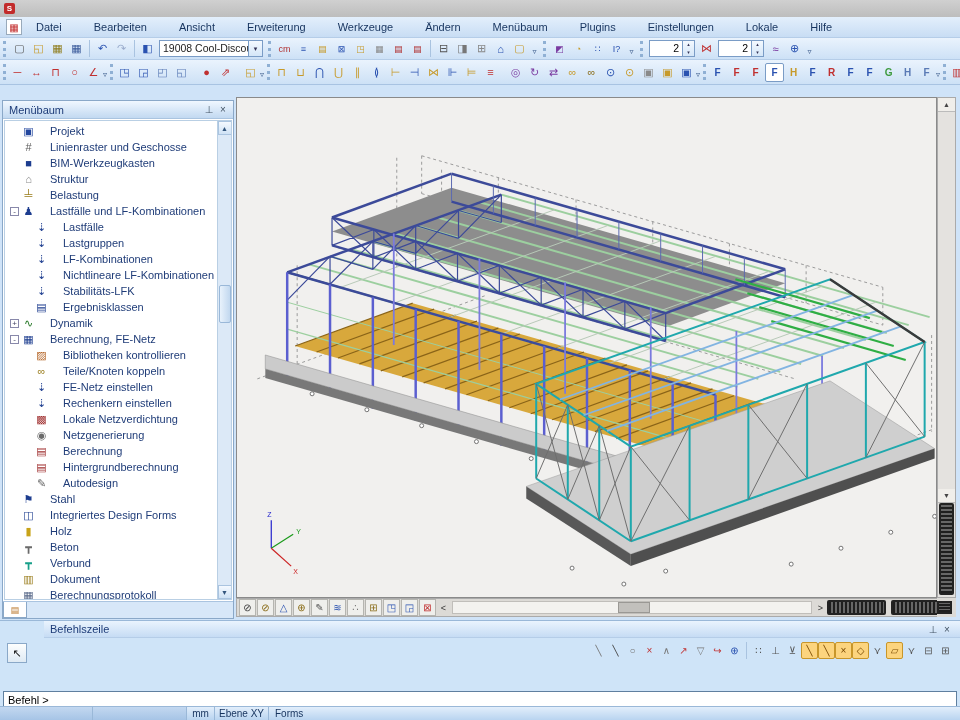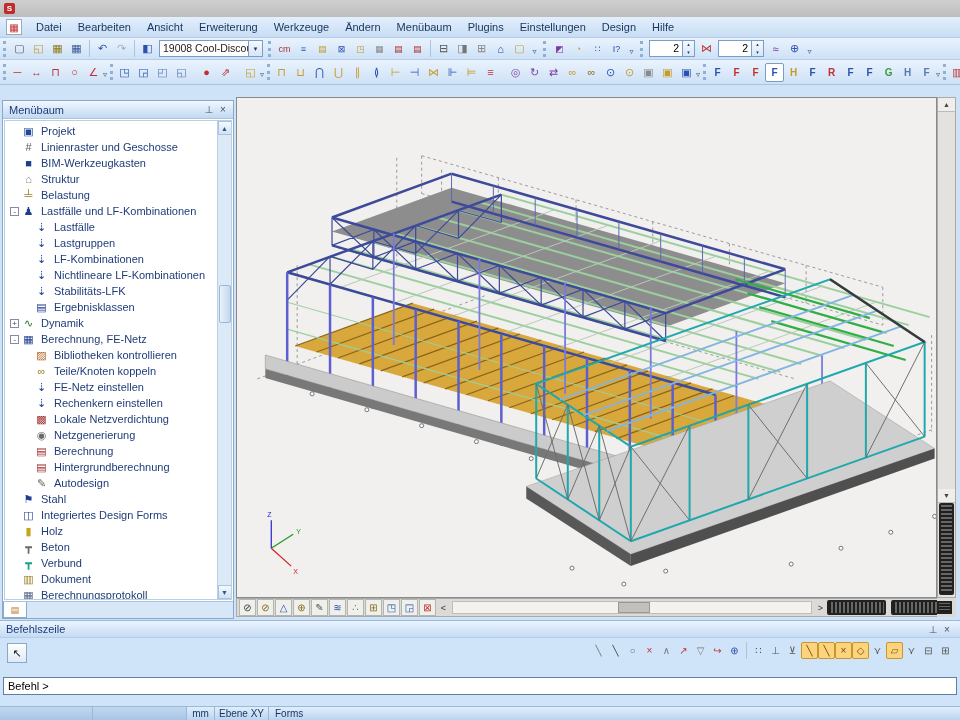--- a/index.html
+++ b/index.html
@@ -42,21 +42,21 @@
   #sidebar{position:absolute;left:2px;top:15px;width:232px;bottom:1px;background:#fff;border:1px solid #8aa8c8;display:flex;flex-direction:column;}
   #sidebar .phead{height:18px;background:linear-gradient(#f0f7ff,#c2d9f1);border-bottom:1px solid #aac4e0;display:flex;align-items:center;padding:0 3px 0 6px;color:#1e3c78;}
   #sidebar .phead .sp{flex:1;}
   .picon{width:14px;height:14px;display:inline-flex;align-items:center;justify-content:center;color:#456;font-size:10px;}
   #treewrap{flex:1;display:flex;overflow:hidden;border:1px solid #b9cfe4;margin:1px;}
   #tree{flex:1;overflow:hidden;background:#fff;padding-top:2px;}
   .tree-row{height:16px;display:flex;align-items:center;padding-left:5px;white-space:nowrap;cursor:default;}
   .exp{width:11px;height:9px;font-size:8px;line-height:7px;text-align:center;color:#446;flex:0 0 11px;}
   .exp.ebox{width:9px;height:9px;border:1px solid #88a;background:#fff;margin-right:2px;flex:0 0 9px;}
   .ticon{width:15px;text-align:center;font-size:11px;flex:0 0 15px;}
-  .tlabel{color:#1f3c78;margin-left:5px;}
+  .tlabel{color:#1f3c78;margin-left:14px;}
   #treescroll{width:14px;background:#dce9f7;border-left:1px solid #b9cfe4;display:flex;flex-direction:column;align-items:center;}
   .sbtn{width:14px;height:14px;font-size:7px;color:#33567e;display:flex;align-items:center;justify-content:center;background:linear-gradient(#f4f9ff,#cfe2f5);border:1px solid #aac4e0;}
   #treethumb{width:12px;height:38px;margin-top:150px;background:linear-gradient(90deg,#e8f2fc,#c2d8ef);border:1px solid #9ab8d8;border-radius:2px;}
   #sidebar .tabstrip{height:17px;background:#d7e7f8;border-top:1px solid #aac4e0;display:flex;align-items:flex-start;}
   #sidebar .tab{width:24px;height:16px;background:#fff;border:1px solid #8aa8c8;border-top:none;display:flex;align-items:center;justify-content:center;font-size:9px;color:#b8762a;}
 
   
   #viewportwrap{position:absolute;left:236px;top:12px;width:720px;height:520px;}
   #vpcanvas{position:absolute;left:0;top:0;width:701px;height:501px;background:#f1f0ee;border:1px solid #8a8a8a;}
   #vscroll{position:absolute;left:701px;top:0;width:19px;height:501px;background:#e4e2df;border:1px solid #aaa;display:flex;flex-direction:column;align-items:center;}
@@ -66,56 +66,56 @@
   #vpbottom{position:absolute;left:0;top:501px;width:720px;height:19px;background:#dcdad6;border:1px solid #aaa;display:flex;align-items:center;}
   #vpbottom .tbi{width:17px;height:17px;background:#efefec;border:1px solid #b5b5b0;border-radius:0;margin-right:1px;font-size:10px;}
   #vpbottom .arr{width:13px;height:17px;display:inline-flex;align-items:center;justify-content:center;color:#333;font-size:9px;}
   #vpbottom .rail{width:150px;height:13px;background:#f3f2ef;border:1px solid #c0beba;margin:0 2px;position:relative;}
   #vpbottom .thumb{position:absolute;left:165px;top:0;width:32px;height:11px;background:#c2c0bc;border:1px solid #9a9894;}
   .wheelH{width:59px;height:15px;background:repeating-linear-gradient(90deg,#1e1e1e 0 2px,#666 2px 4px);border:2px solid #222;border-radius:2px;margin-right:5px;}
   #corner{position:absolute;left:701px;top:501px;width:19px;height:19px;background:#dcdad6;display:flex;align-items:center;}
   #corner .stub{width:15px;height:13px;background:repeating-linear-gradient(0deg,#1e1e1e 0 2px,#666 2px 3px);border:2px solid #222;}
 
   
-  #cmd{position:absolute;left:0;top:620px;width:960px;height:86px;background:#cfe4f8;border-top:1px solid #9ab8d8;}
+  #cmd{position:absolute;left:0;top:620px;width:960px;height:86px;background:#cfe4f8;border-top:1px solid #9ab8d8;padding-left:44px;}
   #cmd .phead{height:17px;background:linear-gradient(#eaf4fe,#c6dcf4);display:flex;align-items:center;padding:0 6px;color:#1e3c78;border-bottom:1px solid #b5cde8;}
   #cmd .phead .sp{flex:1;}
   #cursorbtn{position:absolute;left:7px;top:22px;width:20px;height:20px;background:linear-gradient(#fdfefe,#dfeaf4);border:1px solid #8aa8c8;display:flex;align-items:center;justify-content:center;font-size:11px;color:#111;}
   #snapbar{position:absolute;right:6px;top:21px;display:flex;align-items:center;}
   #snapbar .tbi{width:17px;height:17px;font-size:10px;}
   #snapbar .tbi.hl{background:#fcd47e;border:1px solid #c8962a;}
-  #cmdinputrow{position:absolute;left:3px;right:3px;top:56px;height:28px;}
+  #cmdinputrow{position:absolute;left:3px;right:3px;top:70px;height:28px;}
   #cmdinput{width:100%;height:18px;background:#fff;border:1px solid #5f7f9f;padding:1px 4px;font-size:11px;color:#000;display:flex;align-items:center;}
 
   
   #status{position:absolute;left:0;top:706px;width:960px;height:14px;background:linear-gradient(#e2eefb,#b9d4f0);display:flex;font-size:10px;color:#16335e;border-top:1px solid #9ab8d8;}
   #status .cell{border-right:1px solid #9ab8d8;display:flex;align-items:center;justify-content:center;height:100%;}
   #status .dark{background:linear-gradient(#c3d8f0,#a6c4e6);}
 </style>
 </head>
 <body>
 
 <div id="titlebar">
   <span class="logo">S</span>
 </div>
 
 <div id="menubar">
   <span class="appicon">▦</span>
-  <span style="display:flex;">
+  <span style="display:flex;gap:16px;">
 
   <span class="menu-item">Datei</span>
       <span class="menu-item">Bearbeiten</span>
       <span class="menu-item">Ansicht</span>
       <span class="menu-item">Erweiterung</span>
       <span class="menu-item">Werkzeuge</span>
       <span class="menu-item">Ändern</span>
       <span class="menu-item">Menübaum</span>
       <span class="menu-item">Plugins</span>
       <span class="menu-item">Einstellungen</span>
-      <span class="menu-item">Design</span>
+      <span class="menu-item">Lokale</span>
       <span class="menu-item">Hilfe</span>
     </span>
 </div>
 
 <div id="tb1" class="toolbar">
   <span class="grip"></span>
   <span class="tgrp">
       <span class="tbi">
         <span class="g" style="color: rgb(85, 85, 85);">▢</span>
       </span>

